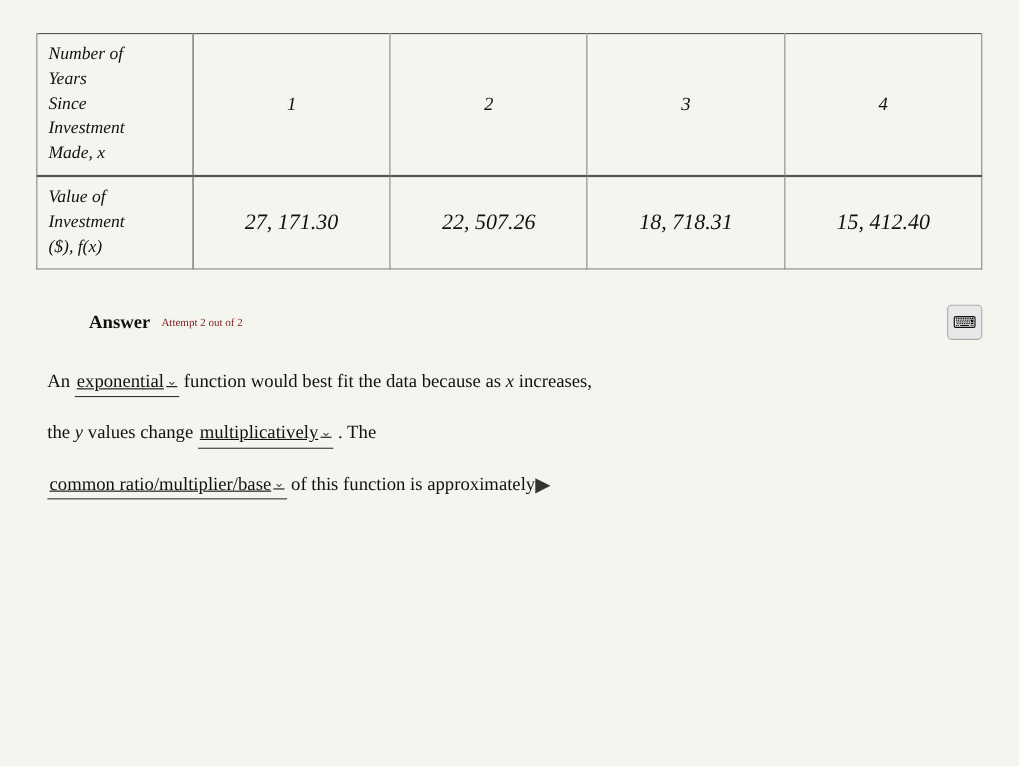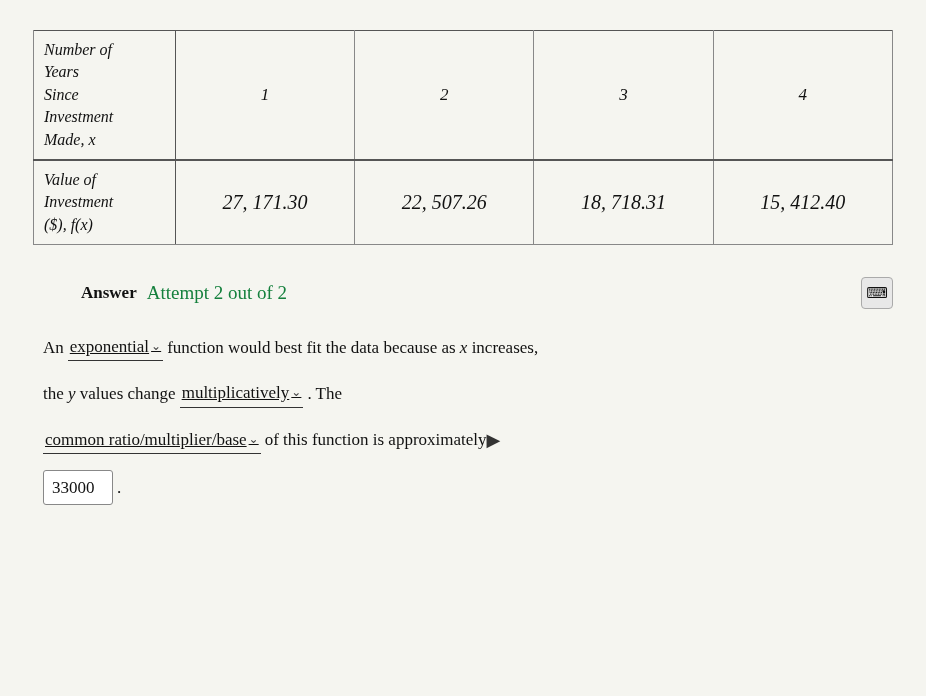--- a/index.html
+++ b/index.html
@@ -85,22 +85,22 @@
       gap: 10px;
       margin-left: 48px;
     }
 
     .answer-label {
       font-weight: bold;
       font-size: 17px;
     }
 
     .attempt-text {
-      font-size: 19px;
-      color: #15803d;
+      font-size: 10px;
+      color: #7f1d1d;
     }
 
     .keyboard-icon-wrap {
       margin-left: auto;
       width: 32px;
       height: 32px;
       border: 1.5px solid #aaa;
       border-radius: 4px;
       display: flex;
       align-items: center;
@@ -109,21 +109,21 @@
       cursor: pointer;
     }
 
     
     .sentence-block {
       margin-left: 10px;
     }
 
     .sentence-row {
       display: flex;
-      align-items: center;
+      align-items: flex-start;
       flex-wrap: wrap;
       gap: 4px;
       margin-bottom: 18px;
       font-size: 17px;
       line-height: 1.6;
     }
 
     .sentence-row.last-row {
       margin-bottom: 16px;
     }
@@ -241,23 +241,17 @@
 
       <div class="sentence-row last-row">
         <div class="dropdown-select">
           <span>common ratio/multiplier/base</span>
           <span class="chevron">⌄</span>
         </div>
         <span class="static-text">of this function is approximately</span>
         <span class="cursor-arrow">▶</span>
       </div>
 
-      <div class="sentence-row">
-        <div class="input-box">
-          <span>33000</span>
-        </div>
-        <span class="static-text">.</span>
-      </div>
 
     </div>
   </div>
 
 </div>
 
 </body></html>

